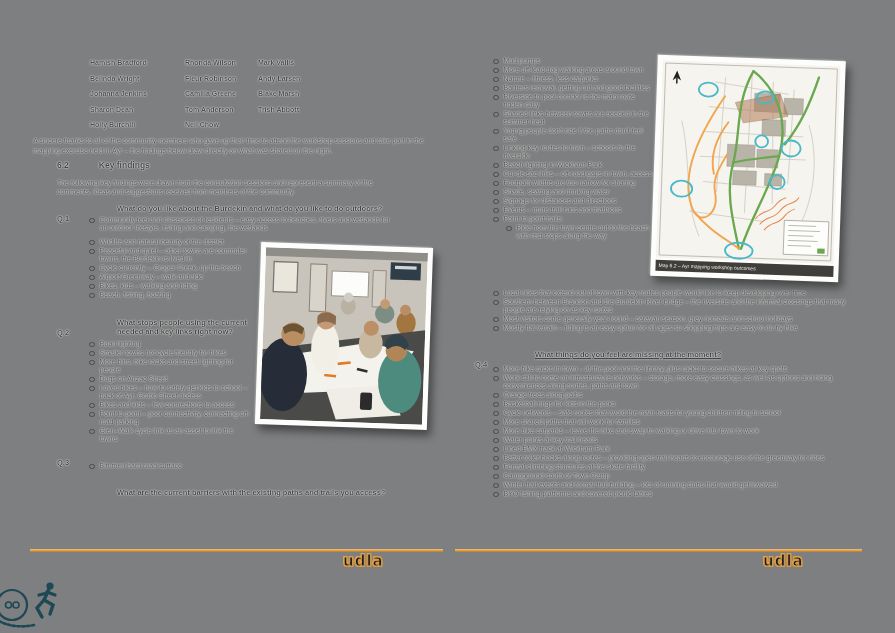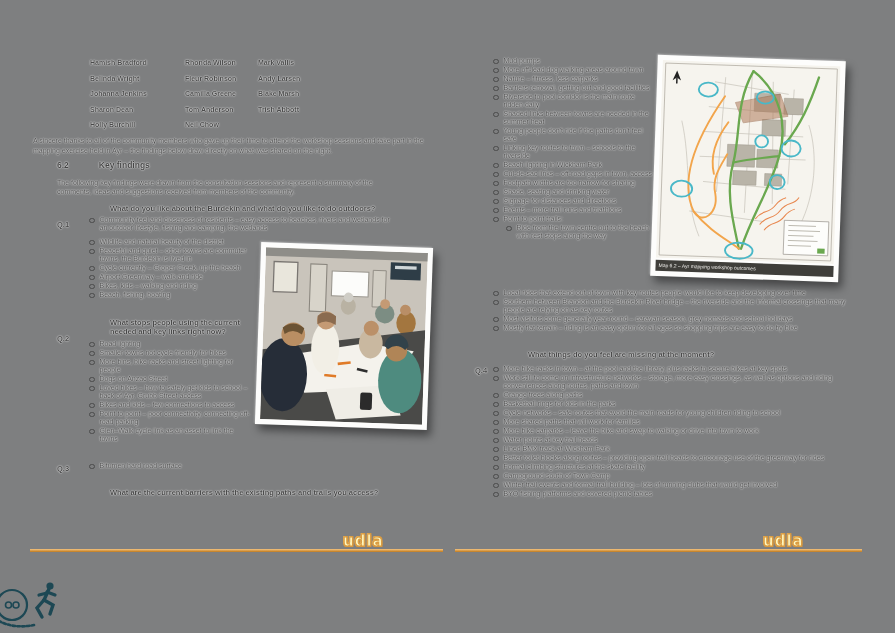--- a/index.html
+++ b/index.html
@@ -10,22 +10,22 @@
   #names{position:absolute;left:90px;top:55px;display:flex;}
   .ncol{font-size:7px;font-weight:bold;line-height:15.5px;}
   .ncol1{width:95px;} .ncol2{width:73px;} .ncol3{width:82px;}
   
   .ack{position:absolute;left:33px;top:136px;width:392px;font-size:7px;line-height:9.5px;margin:0;}
   .sec{position:absolute;left:57px;top:160px;font-size:8.5px;font-weight:bold;color:#454545;text-align:right;}
   .sec .stitle{margin-left:30px;}
   .intro{position:absolute;left:57px;top:178px;width:332px;font-size:7px;line-height:9px;margin:0;}
   
   .q{position:absolute;font-size:7.5px;font-weight:bold;color:#464646;}
-  .qnum{position:absolute;left:0;top:16px;}
-  .qtext{position:absolute;left:53px;top:0;display:block;line-height:9px;}
+  .qnum{position:absolute;left:0;top:10px;}
+  .qtext{position:absolute;left:60px;top:0;display:block;line-height:9px;}
   
   .blist{position:absolute;font-size:7px;line-height:8px;}
   .b{display:flex;margin-bottom:1px;}
   .dot{flex:0 0 auto;width:3.5px;height:3.5px;border:1px solid #4b4b4b;border-radius:50%;
        margin:1.8px 5px 0 1px;background:transparent;}
   .bt{flex:1;}
   .subwrap .b{margin-left:13px;}
   
   .polaroid{position:absolute;background:#fdfdfc;padding:5px;
             box-shadow:4px 6px 9px rgba(0,0,0,.45),-1px -1px 2px rgba(255,255,255,.35);}
@@ -33,22 +33,22 @@
   #photo svg{display:block;width:100%;height:100%;}
   #mapfig{left:654px;top:58px;width:178px;transform:rotate(2deg);}
   #mapfig svg{display:block;width:100%;height:198px;}
   .map-cap{display:block;background:#3f3e3a;color:#f2f1ee;font-size:5px;line-height:11px;
            height:11px;padding:0 3px;white-space:nowrap;overflow:hidden;margin-top:2px;}
   
   .fline{position:absolute;top:549px;height:2.5px;
          background:linear-gradient(180deg,#f4c583 0%,#d28f35 70%,#b97b28 100%);}
   #fline-left{left:30px;width:413px;}
   #fline-right{left:455px;width:407px;}
-  .udla{position:absolute;top:532px;font-family:"DejaVu Sans",sans-serif;font-size:15px;
-        font-weight:bold;letter-spacing:1px;color:#fef9c3;
+  .udla{position:absolute;top:552px;font-family:"DejaVu Sans",sans-serif;font-size:15px;
+        font-weight:bold;letter-spacing:1px;color:#0f172a;
         -webkit-text-stroke:1px #d99a40;
         text-shadow:0 0 1px #d99a40,1px 1px 0 #d99a40,-1px -1px 0 #e7ae58,1px -1px 0 #d99a40,-1px 1px 0 #d99a40;text-align:right;}
   #udla-left{left:343px;} #udla-right{left:763px;}
   
   #runner{position:absolute;left:-4px;top:579px;width:82px;height:54px;}
 </style>
 </head>
 <body>
 
 <div class="canvas">
@@ -307,21 +307,21 @@
           <span class="bt">Most visitors come generally year-round – caravan season, grey nomads and school holidays</span>
         </div>
         <div class="b">
           <span class="dot"></span>
           <span class="bt">Mostly flat terrain – riding is an easy option for all ages so shopping trips are easy to do by bike</span>
         </div>
       </div>
 
     <div class="q txt" style="left:475px;top:350px;">
       <span class="qnum">Q.4</span>
-      <span class="qtext" style="width:310px;">What things do you feel are missing at the moment?</span>
+      <span class="qtext" style="width:310px;text-decoration:underline;">What things do you feel are missing at the moment?</span>
     </div>
     <div class="blist txt" style="left:492px;top:365px;width:356px;">
 
     <div class="b">
           <span class="dot"></span>
           <span class="bt">More bike racks in town – at the pool and the library, plus racks to secure bikes at key spots</span>
         </div>
         <div class="b">
           <span class="dot"></span>
           <span class="bt">Work still to come on infrastructure networks – storage, more easy crossings, as well as options and riding conveniences along routes, paths and town</span>

